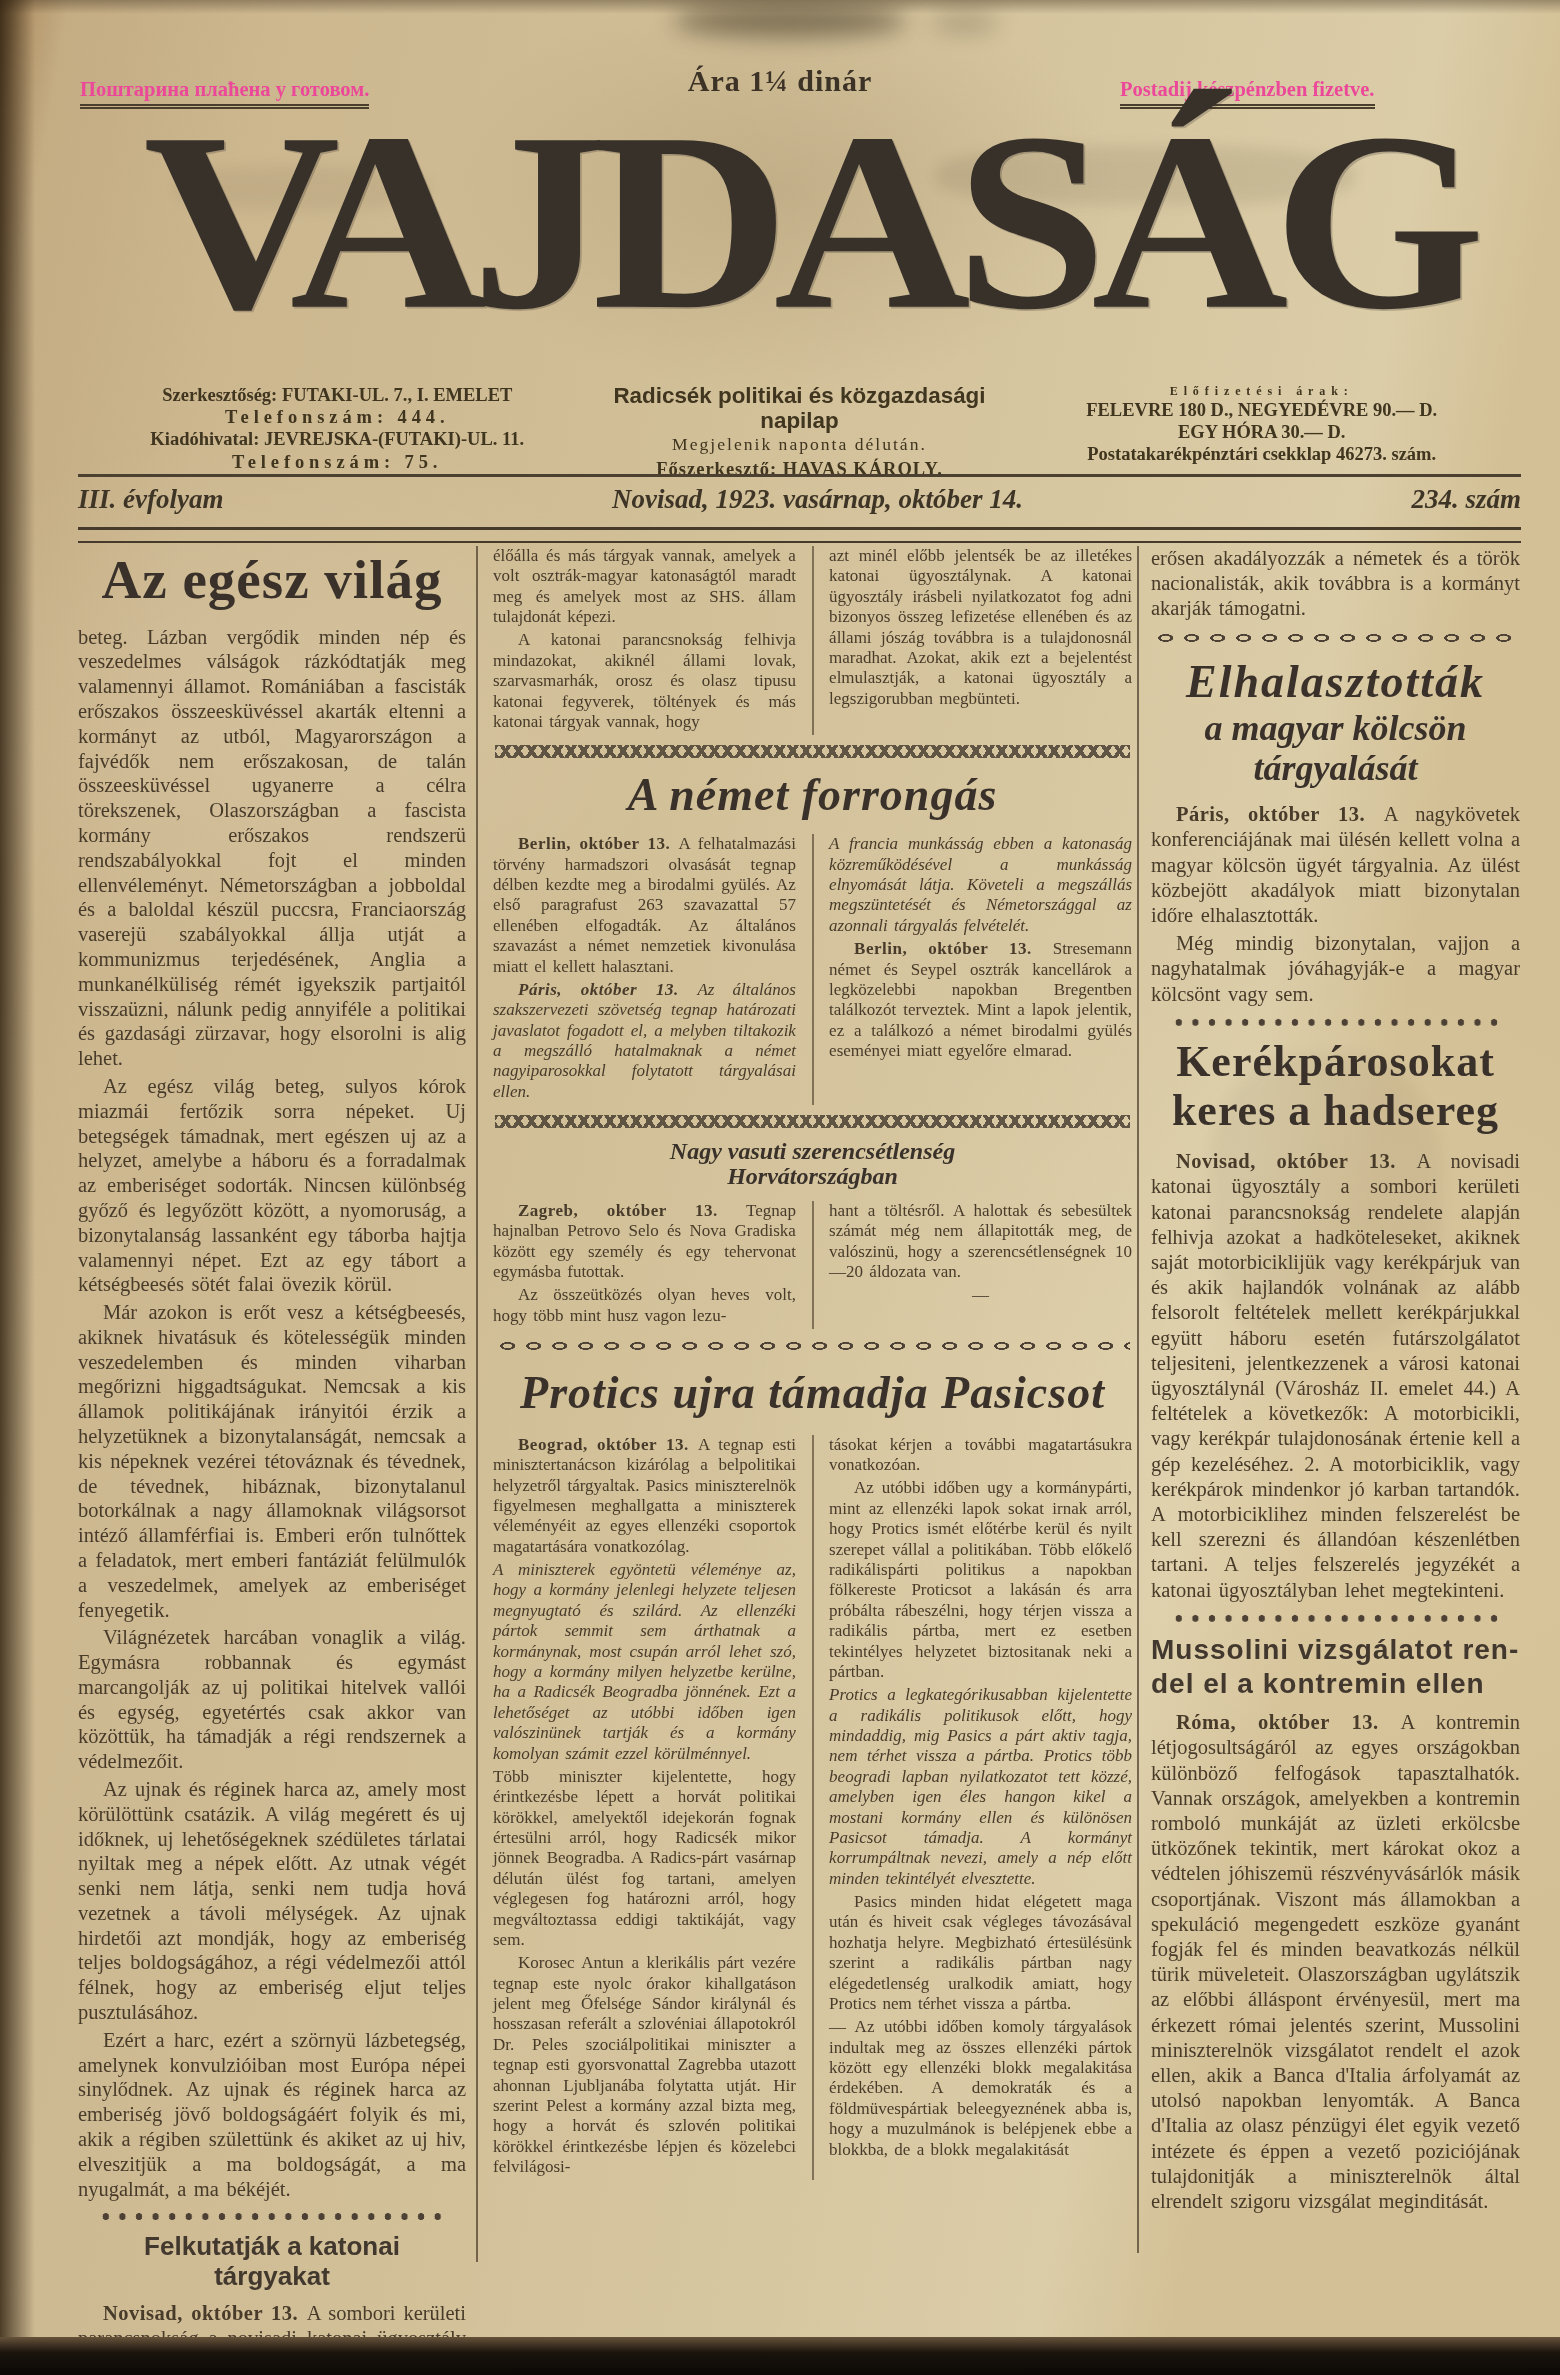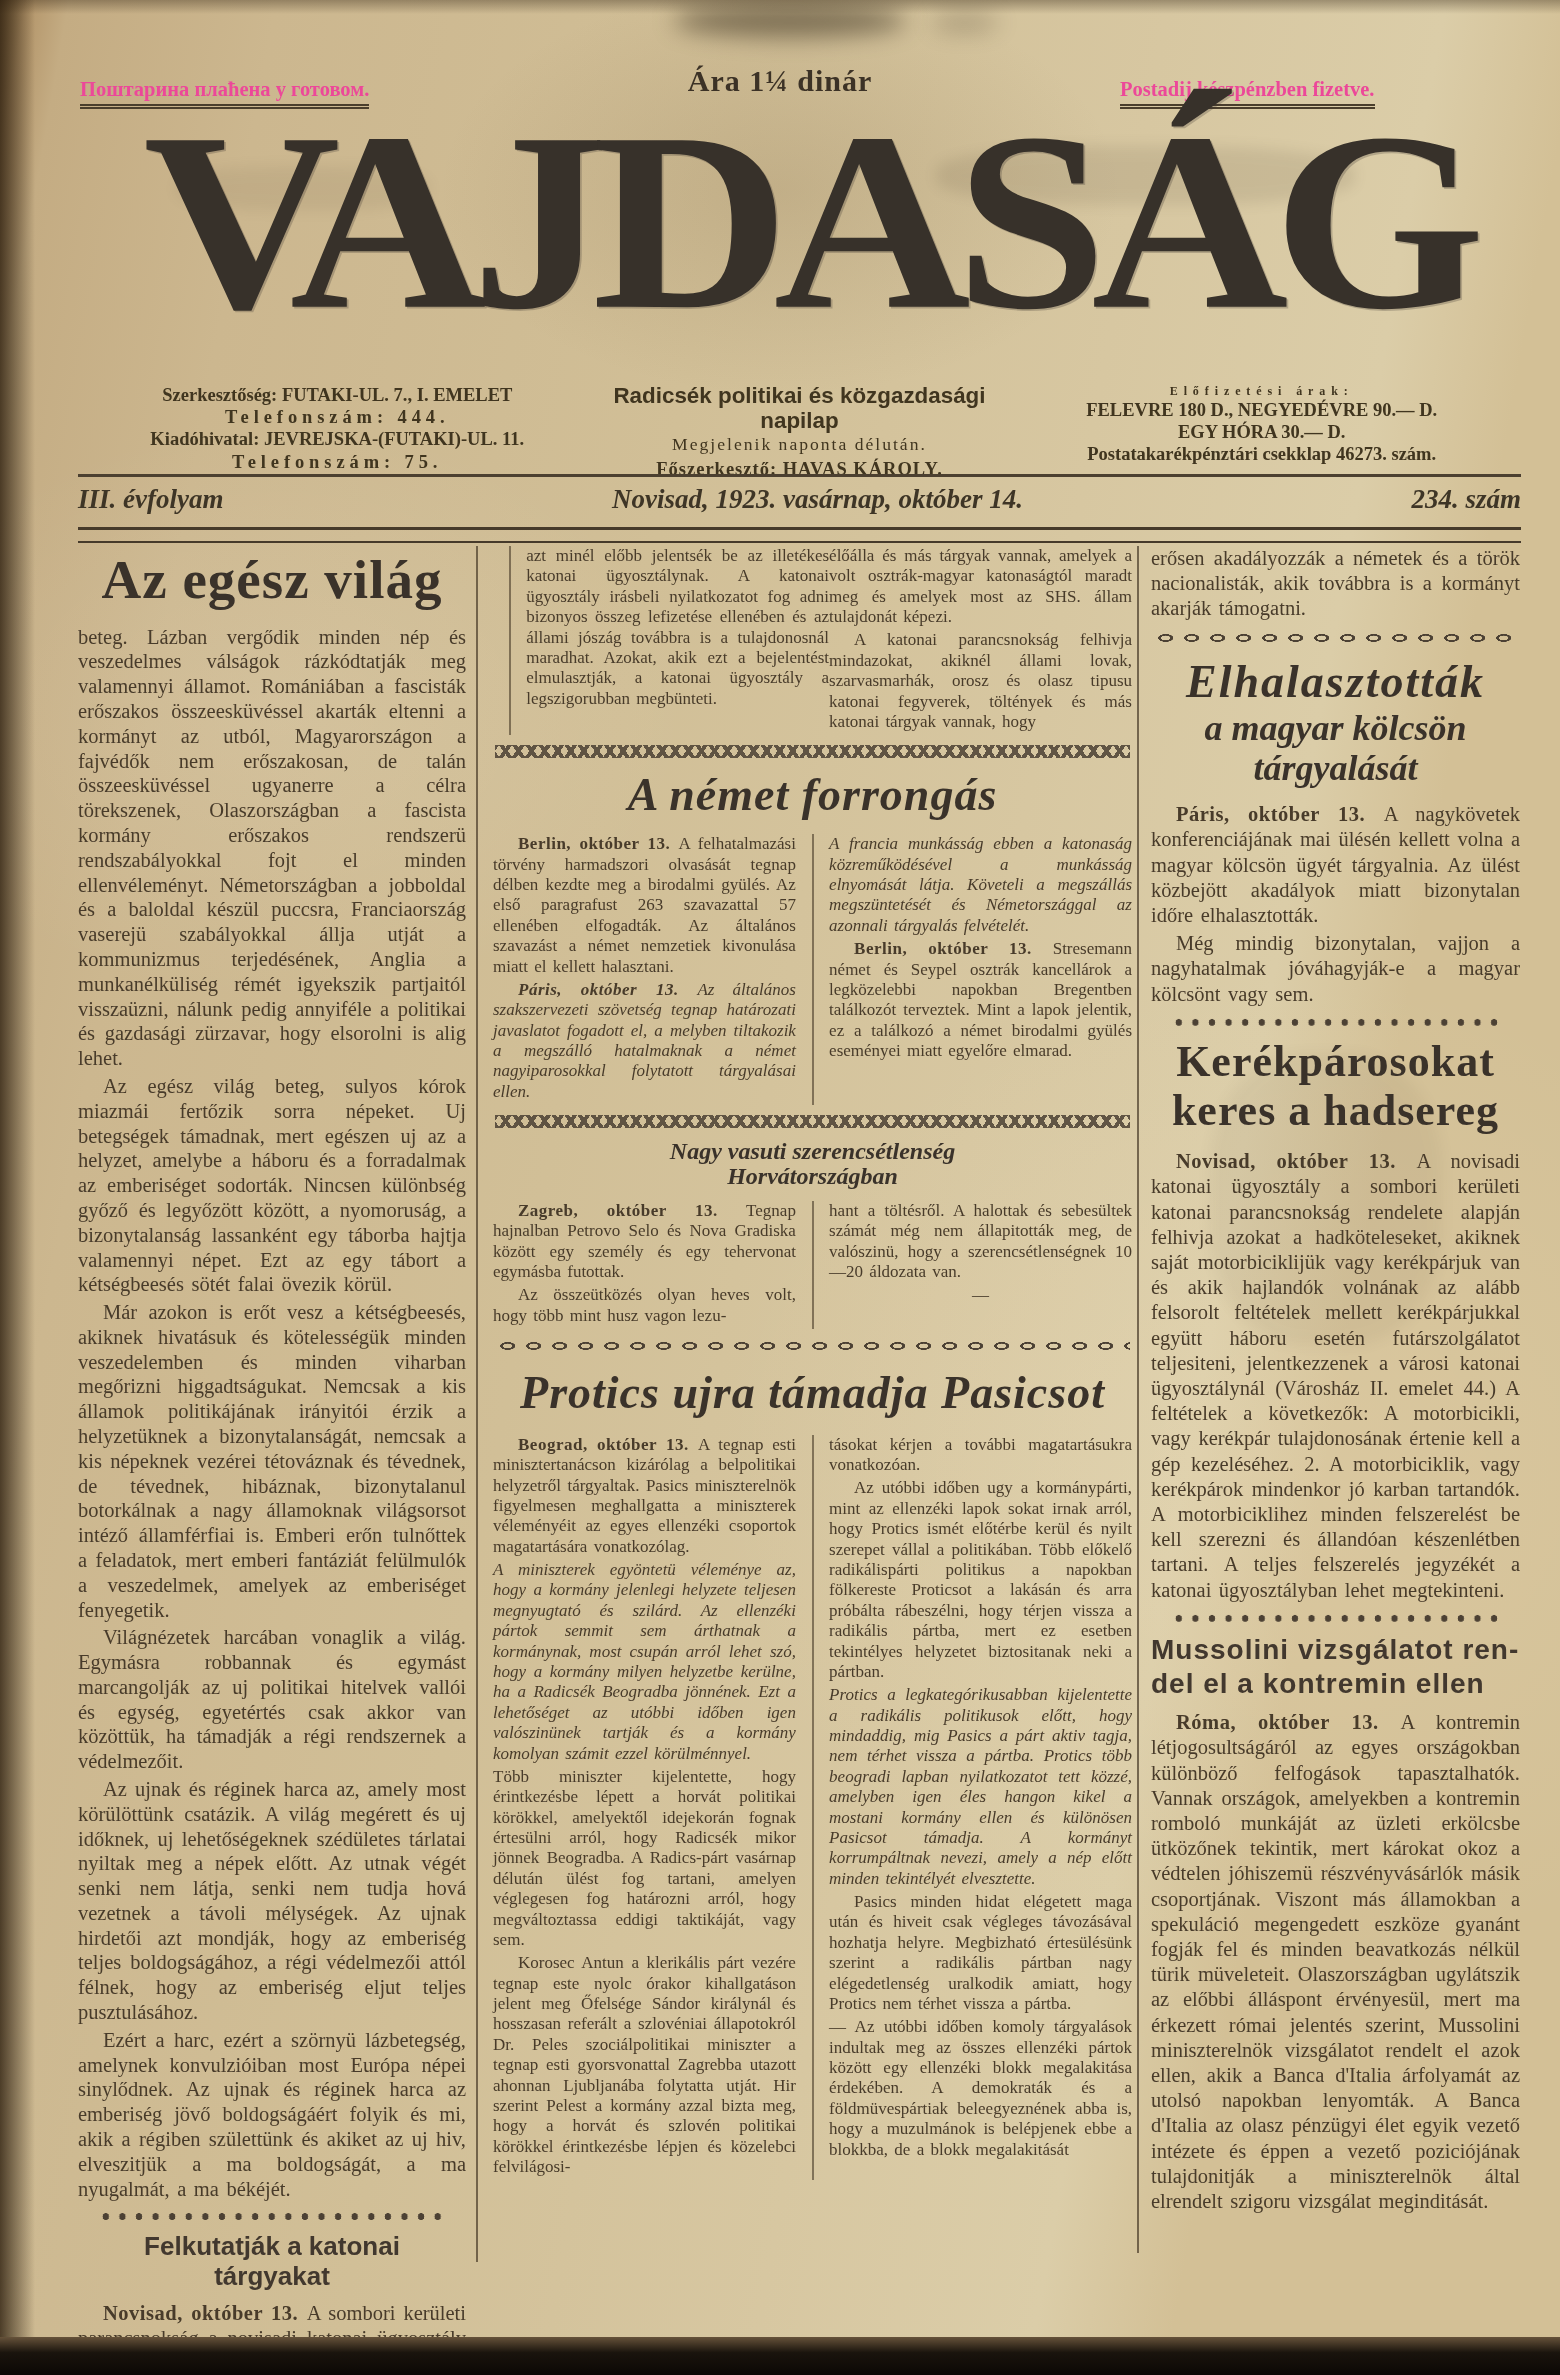--- a/index.html
+++ b/index.html
@@ -178,26 +178,26 @@
       </h3>
       <div>
           <p class="para"><b class="dateline">Novisad, október 13. </b>A sombori kerületi parancsnokság a novisadi katonai ügyosztály utján közli, hogy tudomására jutott, hogy a Vajdaságban igen sok helyen különösen a falusi lakosságnál nagyszámu olyan</p>
         </div>
     </article>
   </div>
 
   <div class="col col2">
 
     <section class="two-col">
-      <div class="sub right">
-          <p class="para noindent">azt minél előbb jelentsék be az illetékes katonai ügyosztálynak. A katonai ügyosztály irásbeli nyilatkozatot fog adni bizonyos összeg lefizetése ellenében és az állami jószág továbbra is a tulajdonosnál maradhat. Azokat, akik ezt a bejelentést elmulasztják, a katonai ügyosztály a legszigorubban megbünteti.</p>
-        </div>
       <div class="sub">
           <p class="para noindent">élőálla és más tárgyak vannak, amelyek a volt osztrák-magyar katonaságtól maradt meg és amelyek most az SHS. állam tulajdonát képezi.</p>
           <p class="para">A katonai parancsnokság felhivja mindazokat, akiknél állami lovak, szarvasmarhák, orosz és olasz tipusu katonai fegyverek, töltények és más katonai tárgyak vannak, hogy</p>
+        </div>
+      <div class="sub right">
+          <p class="para noindent">azt minél előbb jelentsék be az illetékes katonai ügyosztálynak. A katonai ügyosztály irásbeli nyilatkozatot fog adni bizonyos összeg lefizetése ellenében és az állami jószág továbbra is a tulajdonosnál maradhat. Azokat, akik ezt a bejelentést elmulasztják, a katonai ügyosztály a legszigorubban megbünteti.</p>
         </div>
     </section>
 
     <div class="div-zigzag"></div>
 
     <article>
       <h2 class="h h-german">A német forrongás</h2>
       <div class="two-col">
         <div class="sub">
             <p class="para"><b class="dateline">Berlin, október 13. </b>A felhatalmazási törvény harmadszori olvasását tegnap délben kezdte meg a birodalmi gyülés. Az első paragrafust 263 szavazattal 57 ellenében elfogadták. Az általános szavazást a német nemzetiek kivonulása miatt el kellett halasztani.</p>

